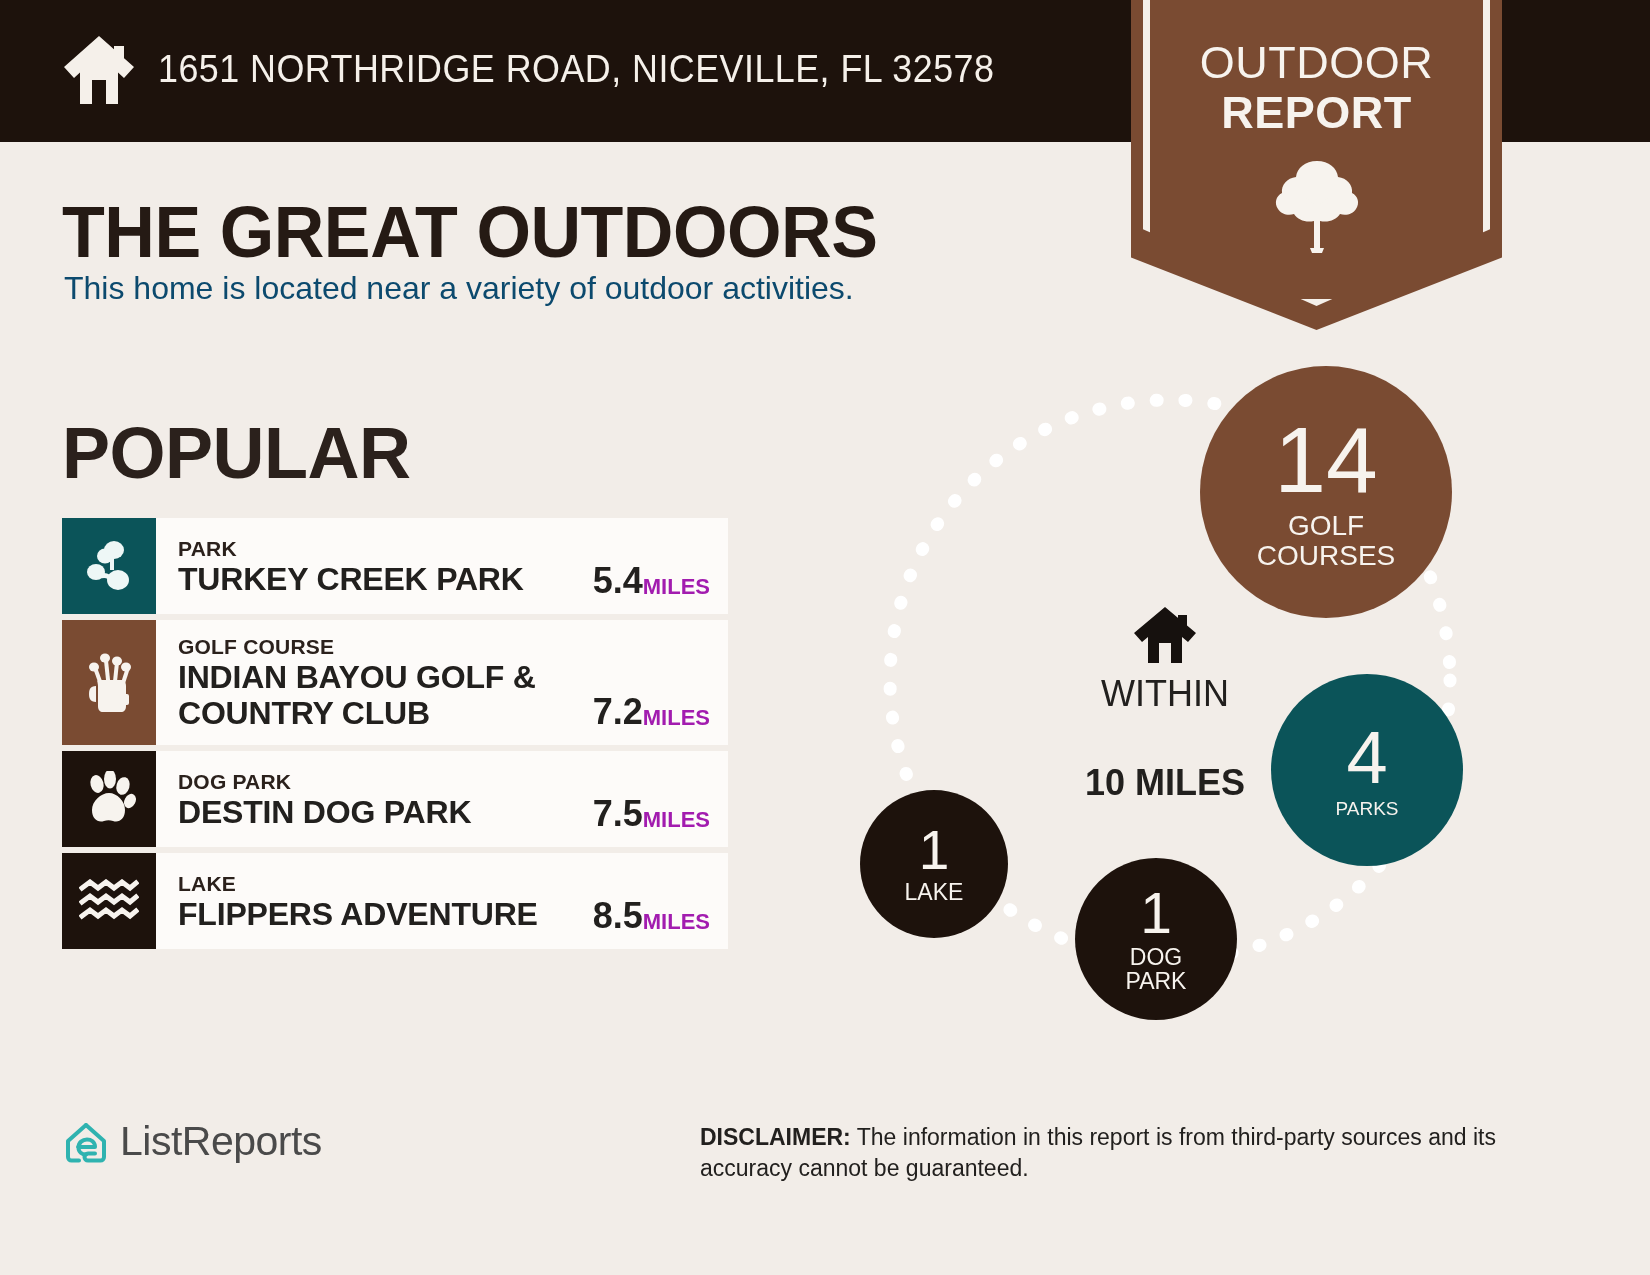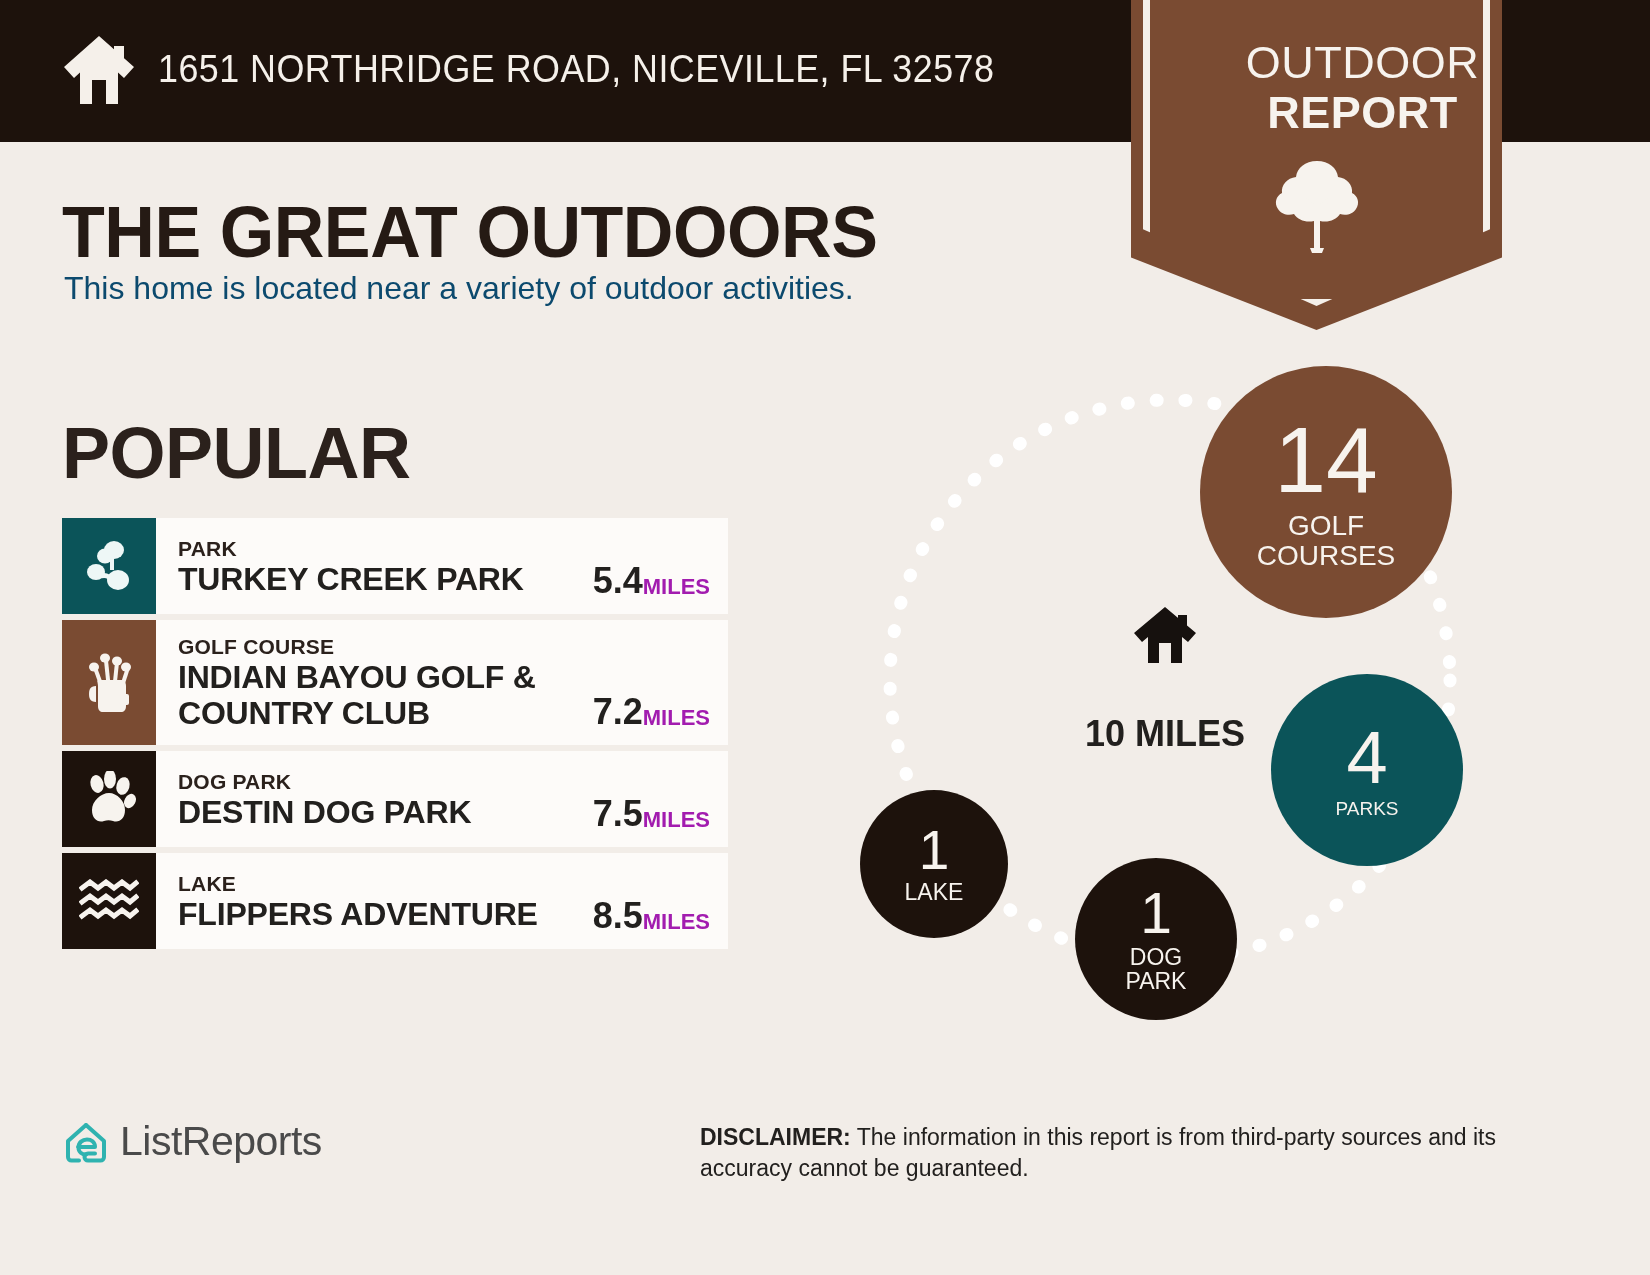--- a/index.html
+++ b/index.html
@@ -70,21 +70,20 @@
     position: absolute;
     left: 1131px; top: 38px;
     width: 371px;
     text-align: center;
     color: #f7f3ee;
     font-size: 45px;
     line-height: 50px;
     font-weight: 400;
     letter-spacing: 0.5px;
     z-index: 5;
-    margin-left: 46px;
   }
   #badge-tree-icon {
     position: absolute;
     left: 1272px; top: 158px;
     width: 90px; height: 95px;
     z-index: 5;
   }
 
   
   #page-title {
@@ -435,20 +434,21 @@
         <div>PARK</div>
       </div>
     </div>
 
     <div id="center-node">
       <svg id="center-home-icon" viewBox="0 0 66 60">
         <path d="M33 2 L2 28 L10 37 L16 32 L16 58 L27 58 L27 38 L39 38 L39 58 L50 58 L50 32 L56 37 L64 28 Z" fill="#16110e"></path>
         <rect x="46" y="10" width="9" height="13" fill="#16110e"></rect>
       </svg>
       <div id="center-text">
+        <div>WITHIN</div>
         <div class="strong">10 MILES</div>
       </div>
     </div>
 
   </div>
 
   <div id="footer-logo">
     <svg id="footer-logo-mark" viewBox="0 0 44 44">
       <path d="M22 5 L40 21 L40 37 C40 39 38.5 40.5 36.5 40.5 L24 40.5 C22 40.5 20.5 39 20.5 37 C20.5 35 22 33.5 24 33.5 L31 33.5" fill="none" stroke="#2fb3b0" stroke-width="4" stroke-linecap="round" stroke-linejoin="round"></path>
       <path d="M22 5 L4 21 L4 37 C4 39 5.5 40.5 7.5 40.5 L15 40.5" fill="none" stroke="#2fb3b0" stroke-width="4" stroke-linecap="round" stroke-linejoin="round"></path>

